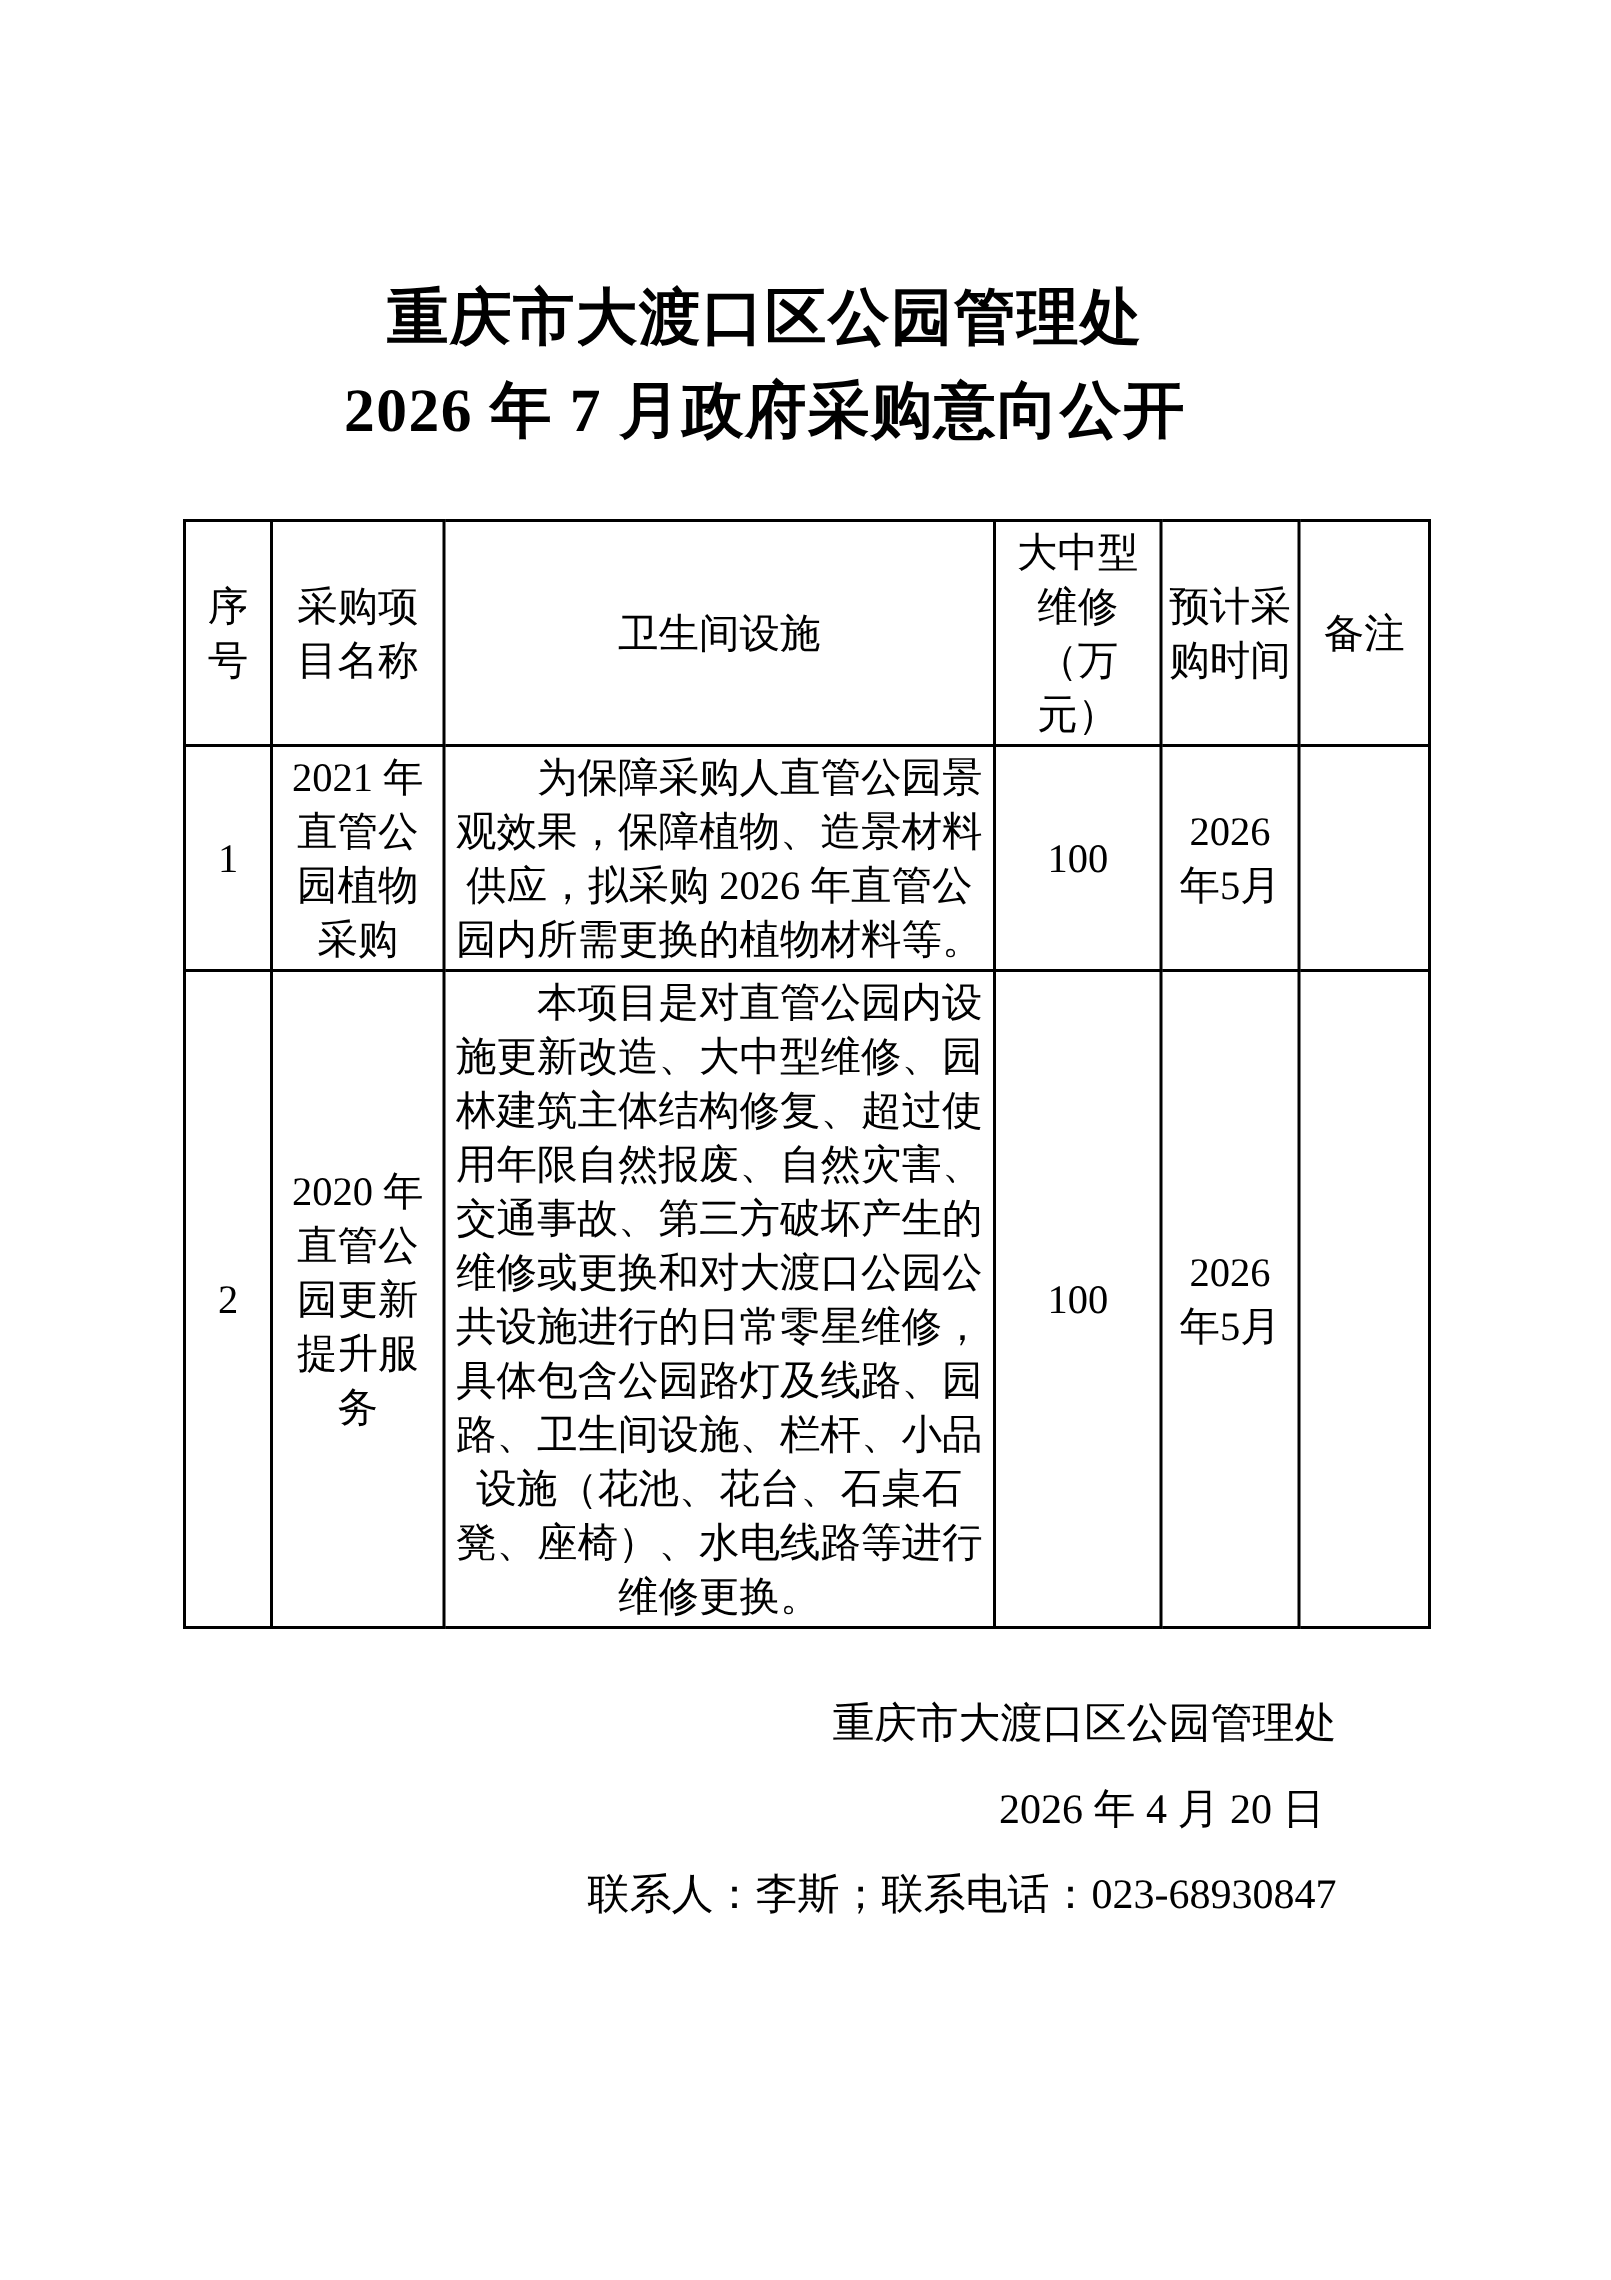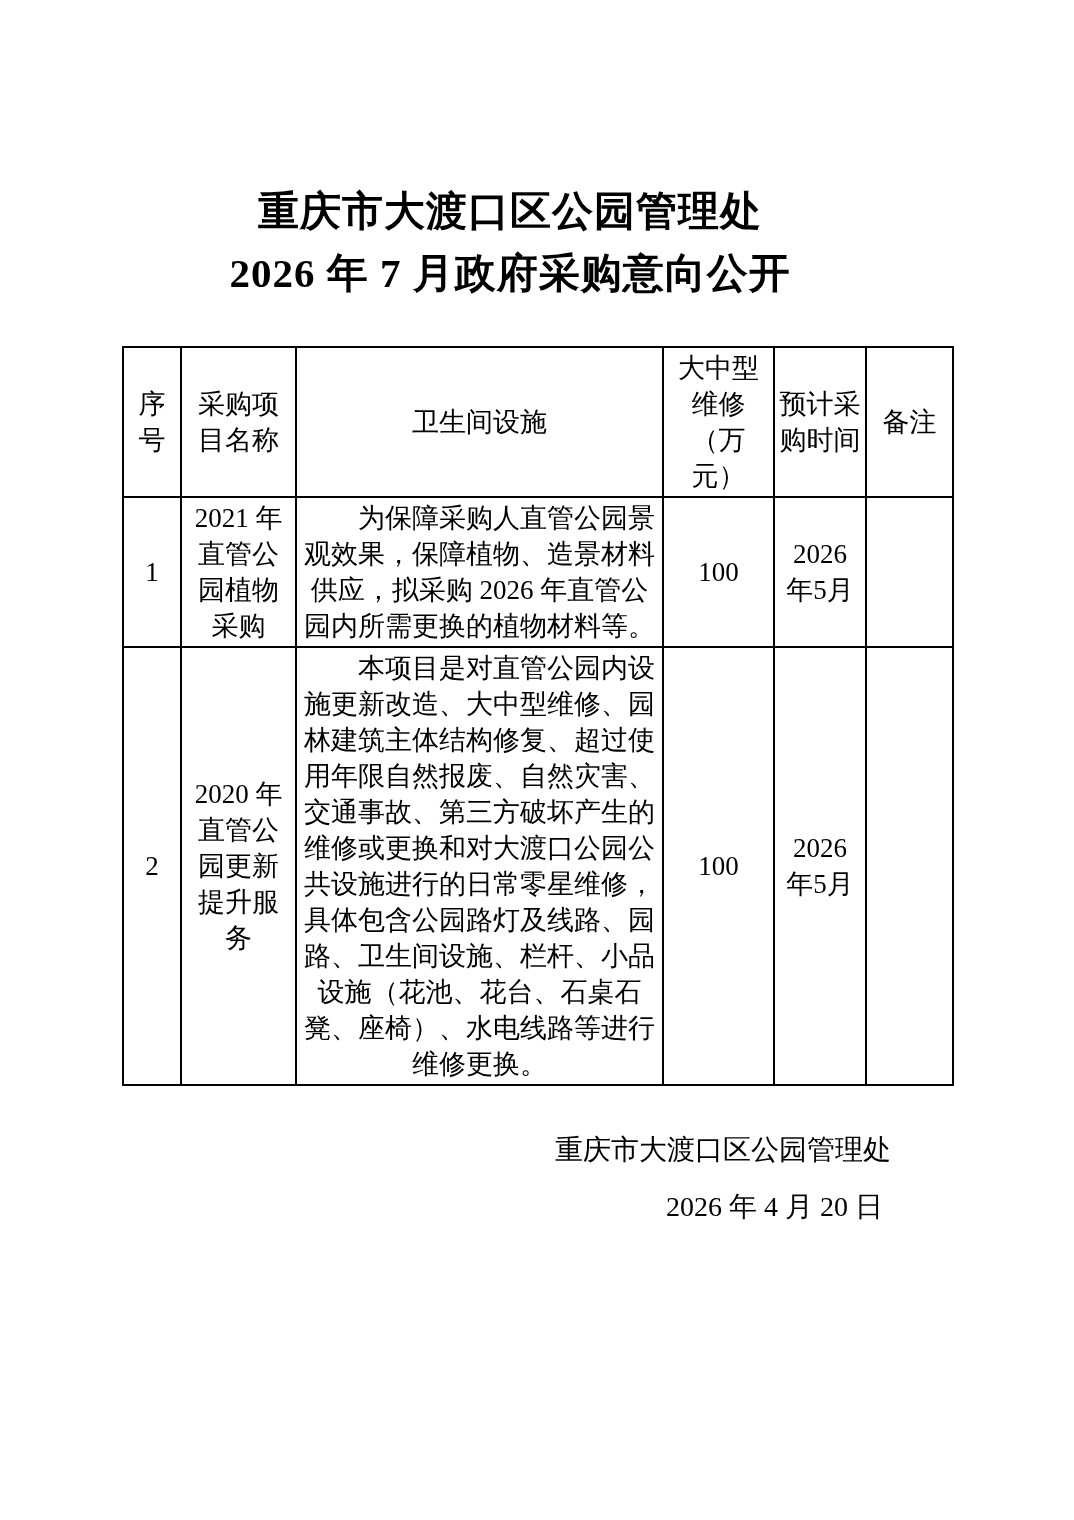--- a/index.html
+++ b/index.html
@@ -110,15 +110,16 @@
         <td class="c-budget">100</td>
         <td class="c-time">2026年5月</td>
         <td class="c-remark"></td>
       </tr>
     </tbody>
   </table>
 
   <div class="footer">
     <div class="f-line">重庆市大渡口区公园管理处</div>
     <div class="f-line f-date">2026 年 4 月 20 日</div>
+    <div class="f-line">联系人：李斯；联系电话：023-68930847</div>
   </div>
 
 </div>
 
 </body></html>

